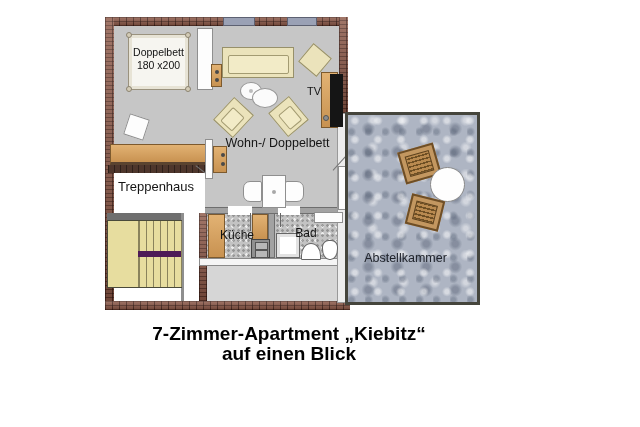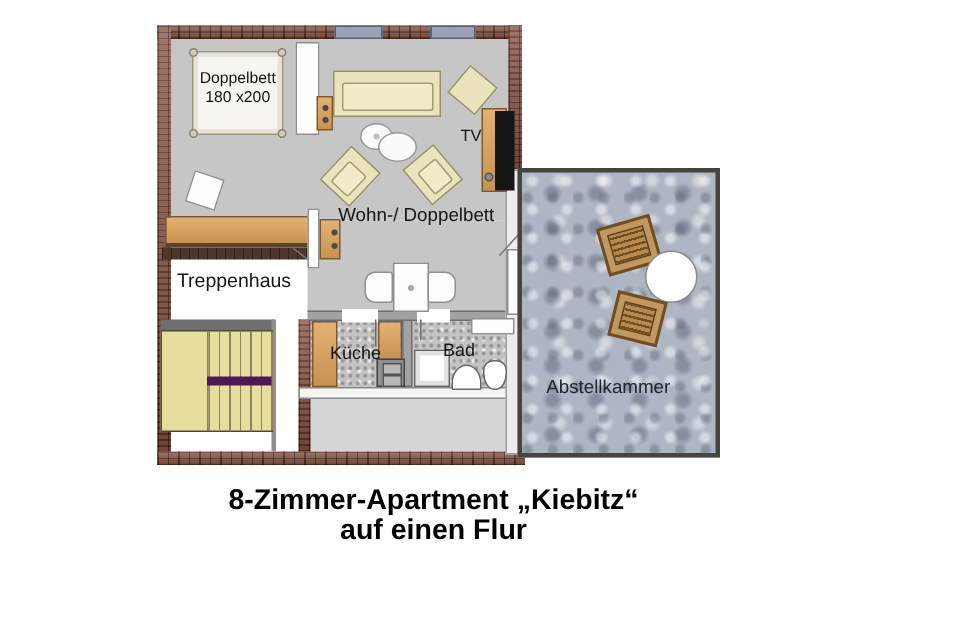--- a/index.html
+++ b/index.html
@@ -158,17 +158,17 @@
 
   <div class="label" style="left:215px;top:136px;width:125px;">Wohn-/ Doppelbett</div>
   <div class="label" style="left:114px;top:179px;width:84px;font-size:13px;line-height:16px;">
     <div>Treppenhaus</div>
   </div>
   <div class="label" style="left:206px;top:228px;width:62px;font-size:12px;">Küche</div>
   <div class="label" style="left:275px;top:226px;width:62px;font-size:12px;">Bad</div>
   <div class="label" style="left:303px;top:85px;width:22px;text-align:center;font-size:11px;">TV</div>
 
   <div class="caption">
-    <div>8-Zimmer-Apartment „Kiebitz“</div>
-    <div>auf einen Flur</div>
+    <div>7-Zimmer-Apartment „Kiebitz“</div>
+    <div>auf einen Blick</div>
   </div>
 
 </div>
 
 </body></html>

